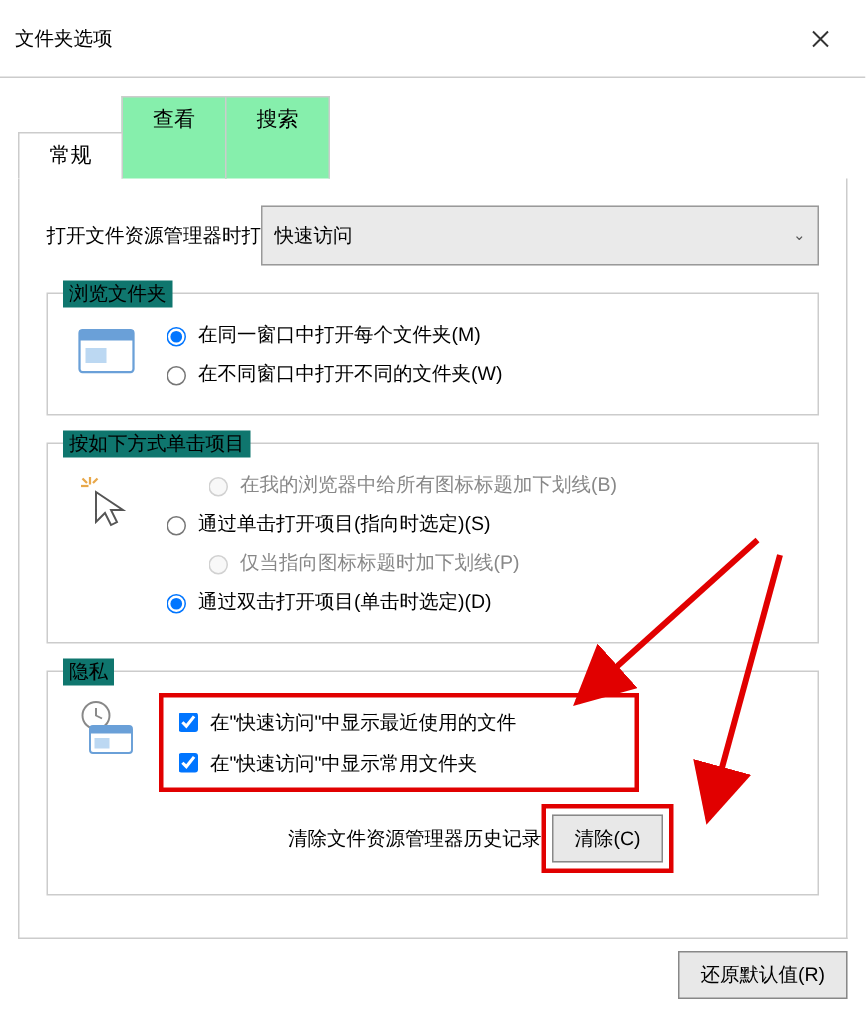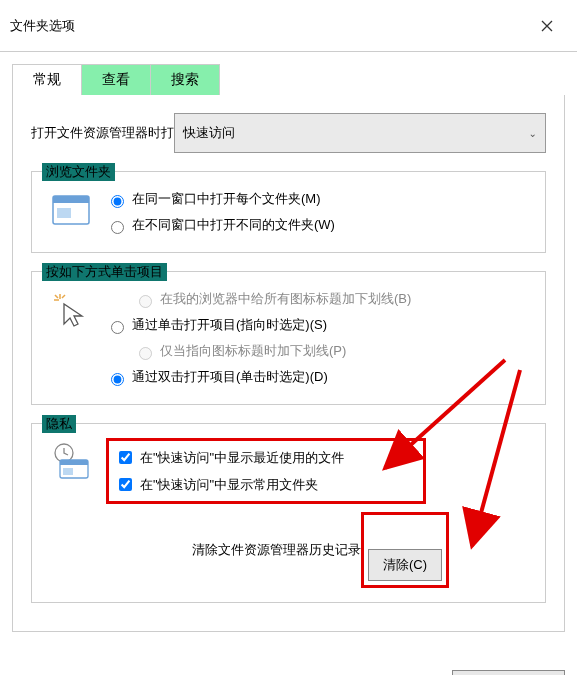--- a/index.html
+++ b/index.html
@@ -37,20 +37,21 @@
   border: 1px solid #ccc;
   border-bottom: none;
   background: #86efac;
   font-size: 14px;
   margin-right: -1px;
   position: relative;
 }
 .tab.active {
   background: #fff;
   z-index: 2;
+  margin-top: 24px;
 }
 .tab-panel {
   border: 1px solid #ccc;
   margin: 0 12px;
   padding: 18px 18px 10px 18px;
   border-top: none;
 }
 .row1 {
   display: flex; align-items: center;
   margin-bottom: 18px;
@@ -83,38 +84,37 @@
 }
 .gb-icon {
   width: 42px; height: 42px;
   margin: 2px 14px 0 8px;
   flex-shrink: 0;
   display: flex; align-items: center; justify-content: center;
 }
 .gb-icon svg { width: 42px; height: 42px; }
 .gb-options { flex: 1; }
 .radio-row, .check-row, .text-row {
-  display: flex; align-items: flex-end;
+  display: flex; align-items: center;
   padding: 4px 0;
   font-size: 13px;
 }
 .radio-row input, .check-row input { margin-right: 8px; }
 .radio-row.sub { margin-left: 28px; color: #777; }
 .radio-row.sub input { accent-color: #aaa; }
 .privacy-clear {
   display: flex; align-items: center; justify-content: center;
   margin-top: 8px;
 }
 .btn {
   border: 1px solid #888;
   background: #e8e8e8;
   padding: 6px 14px;
   font-size: 13px;
   font-family: inherit;
-  margin-top: 30px;
 }
 .footer {
   display: flex; justify-content: flex-end;
   margin: 8px 12px 0 12px;
 }
 .red-box { border: 3px solid #e10000; }
 .red-box-btn { border: 3px solid #e10000; padding: 4px; display:inline-block; }
 .arrows {
   position: absolute;
   left: 0; top: 0;

